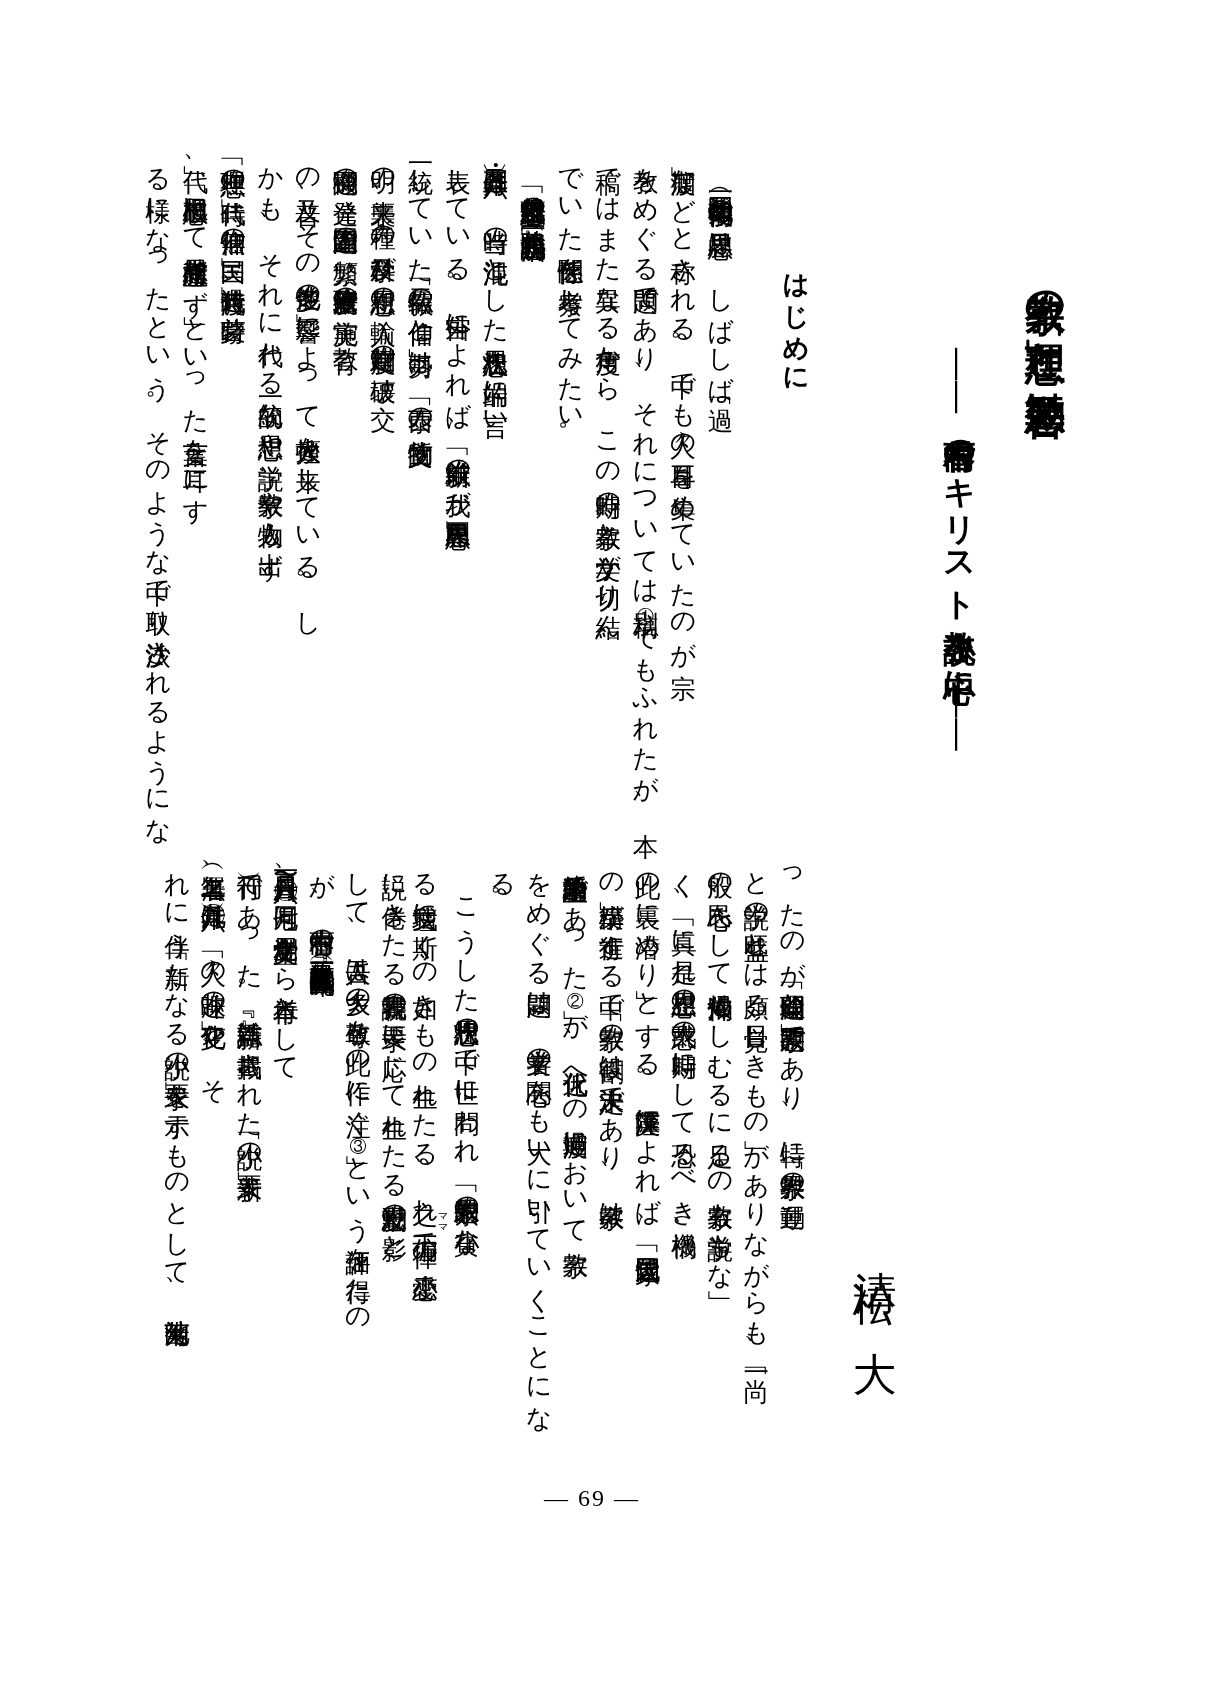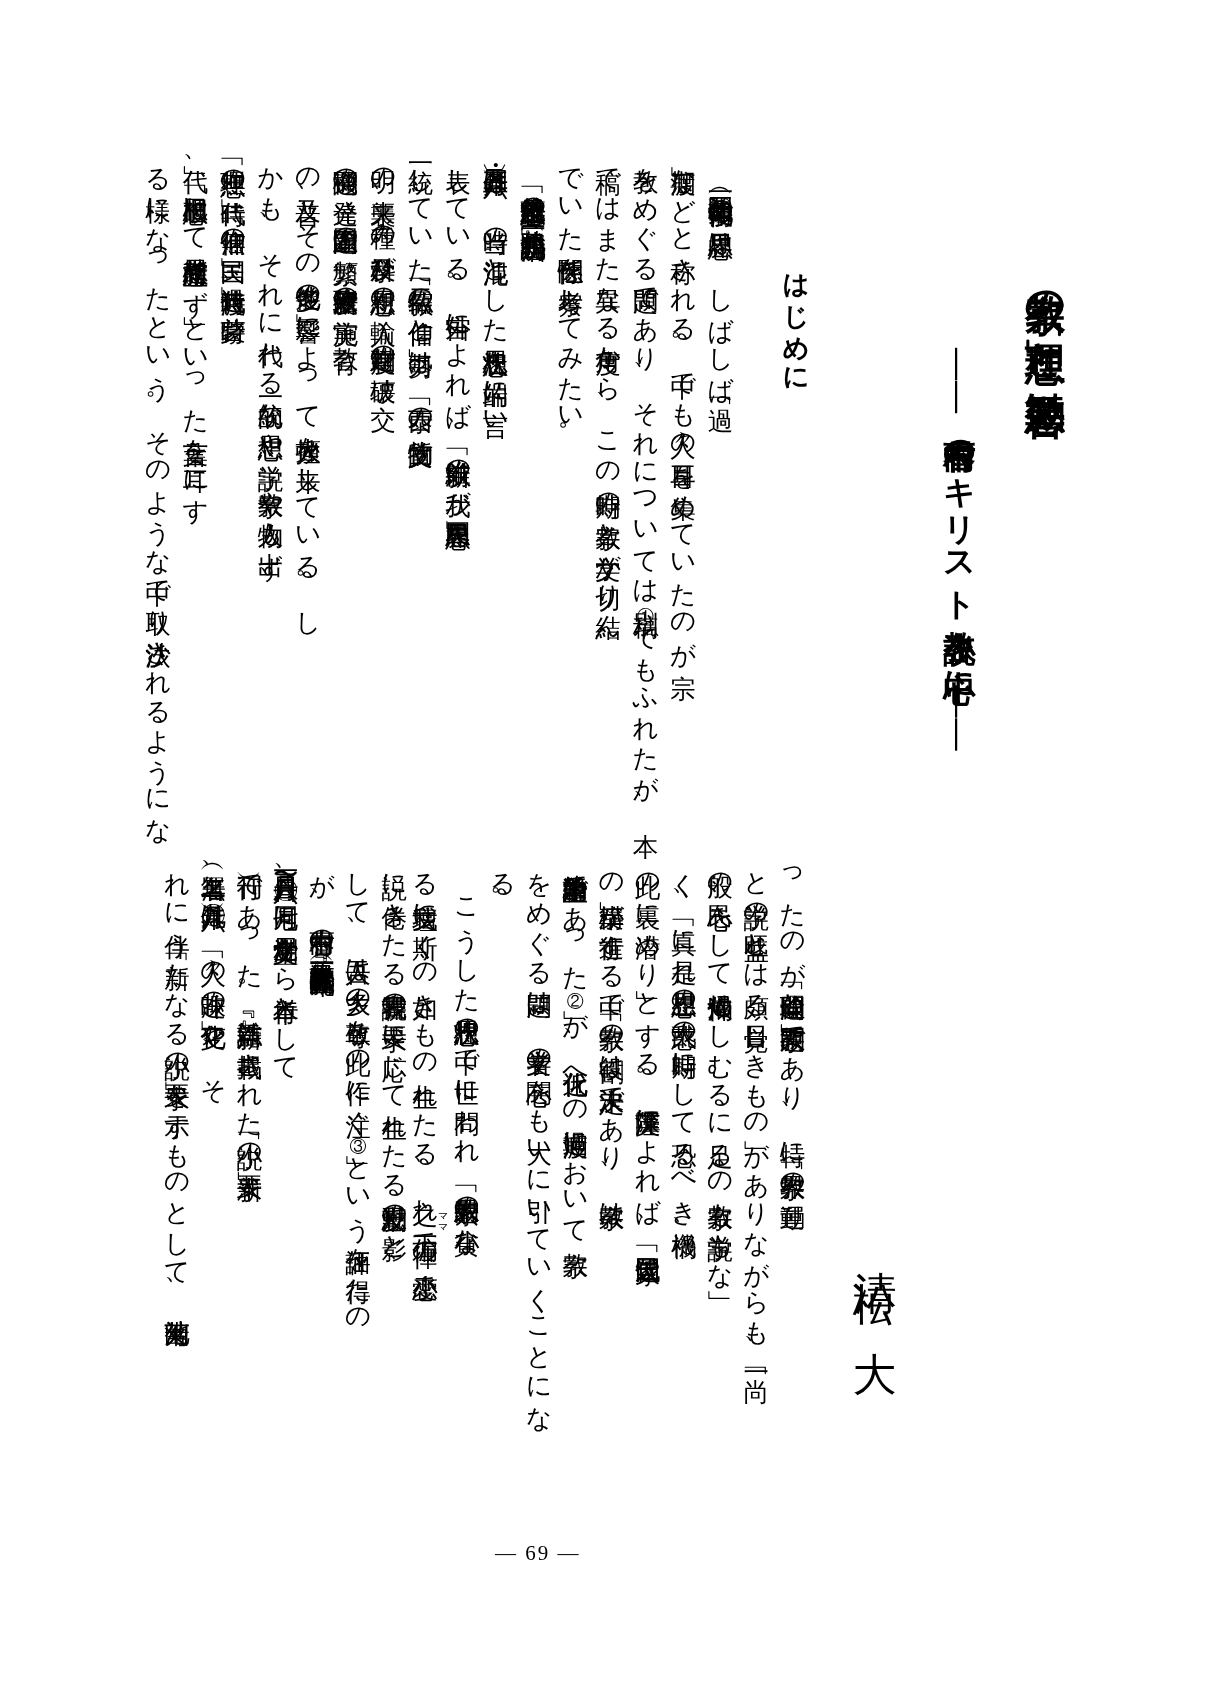--- a/index.html
+++ b/index.html
@@ -49,23 +49,23 @@
     font-size:25.5px;
     line-height:36px;
     letter-spacing:0.5px;
     white-space:nowrap;
   }
   .vcol .note{font-size:17px;}
   .vcol ruby{ruby-align:center;}
   .vcol rt{font-size:10px;letter-spacing:0;font-weight:normal;}
   #page-number{
     position:absolute;
-    left:495px;top:1541px;width:145px;
-    text-align:left;
-    font-size:21px;
+    left:495px;top:1485px;width:145px;
+    text-align:right;
+    font-size:24px;
     letter-spacing:2px;
   }
 </style>
 </head>
 <body>
 
 <main id="page">
 
   <h1 id="paper-title" class="v">宗教の「理想」と勧善懲悪</h1>
 

